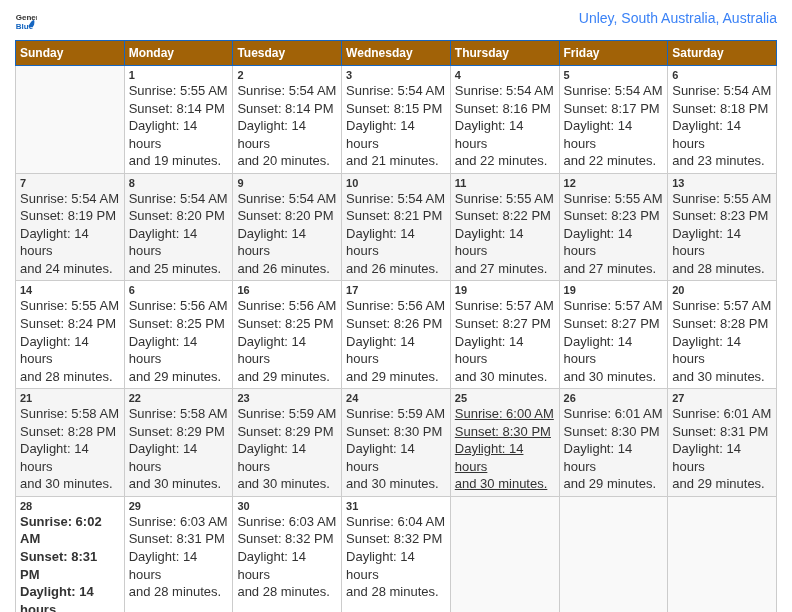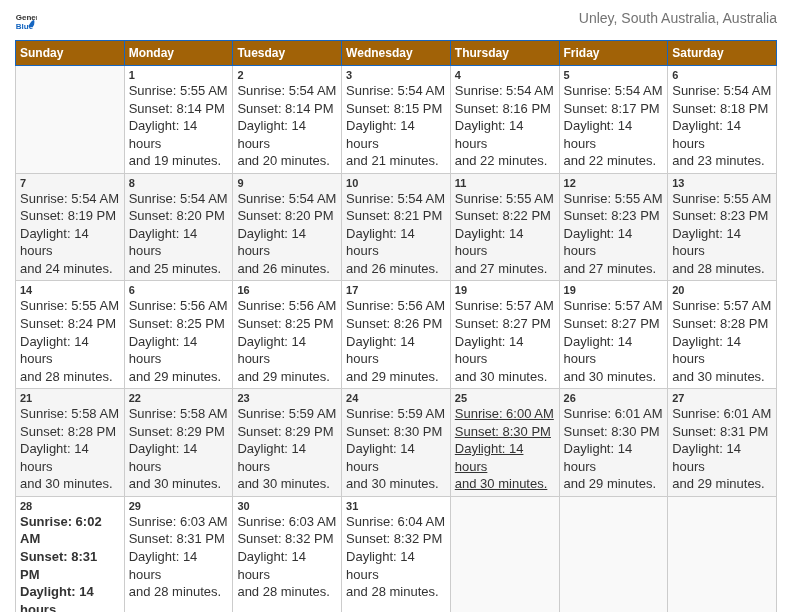--- a/index.html
+++ b/index.html
@@ -35,21 +35,21 @@
     .title-area {
       text-align: right;
     }
     .month-title {
       font-size: 28px;
       font-weight: bold;
       color: #333;
     }
     .subtitle {
       font-size: 14px;
-      color: #737373;
+      color: #3b82f6;
     }
     .calendar {
       flex: 1;
       border: 1px solid #ccc;
       border-collapse: collapse;
       width: 100%;
       table-layout: fixed;
     }
     .calendar th {
       background: #a16207;

